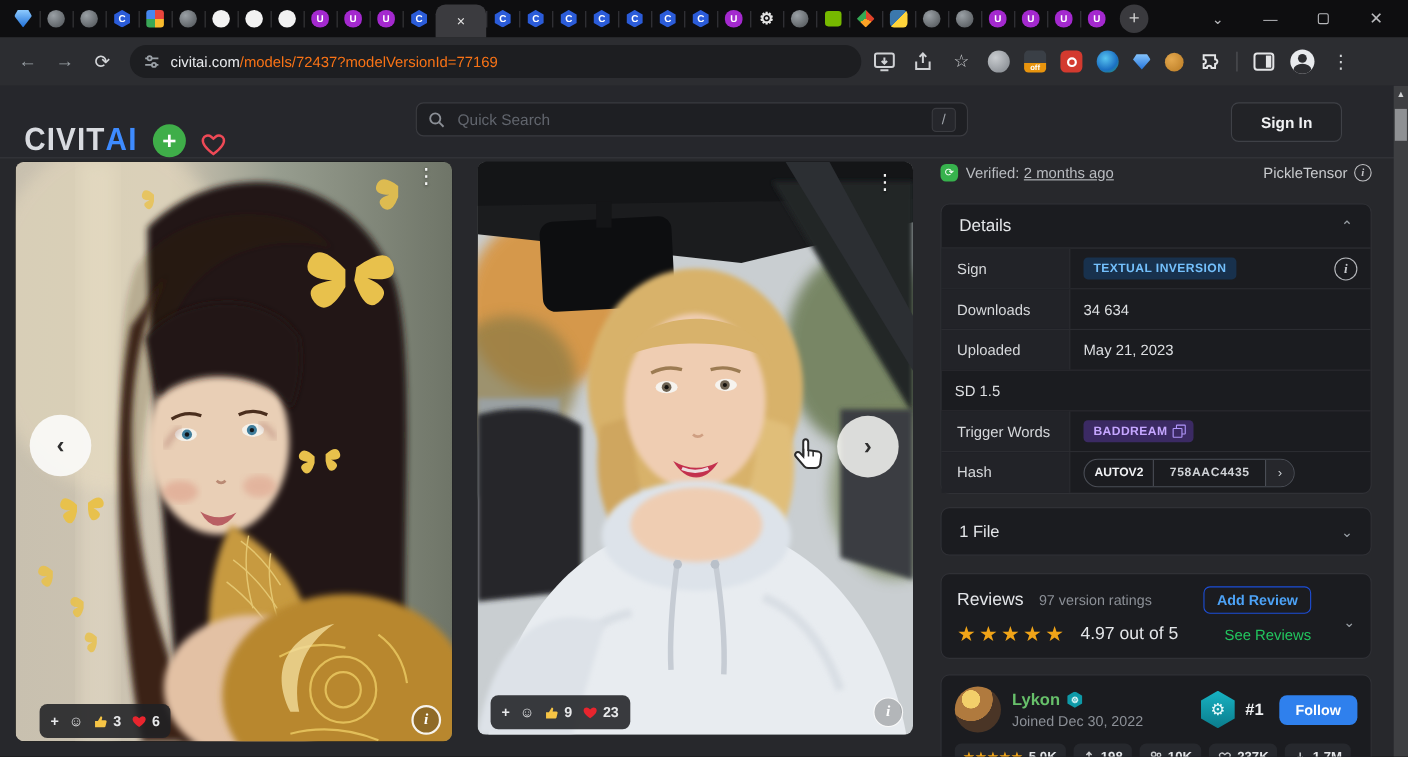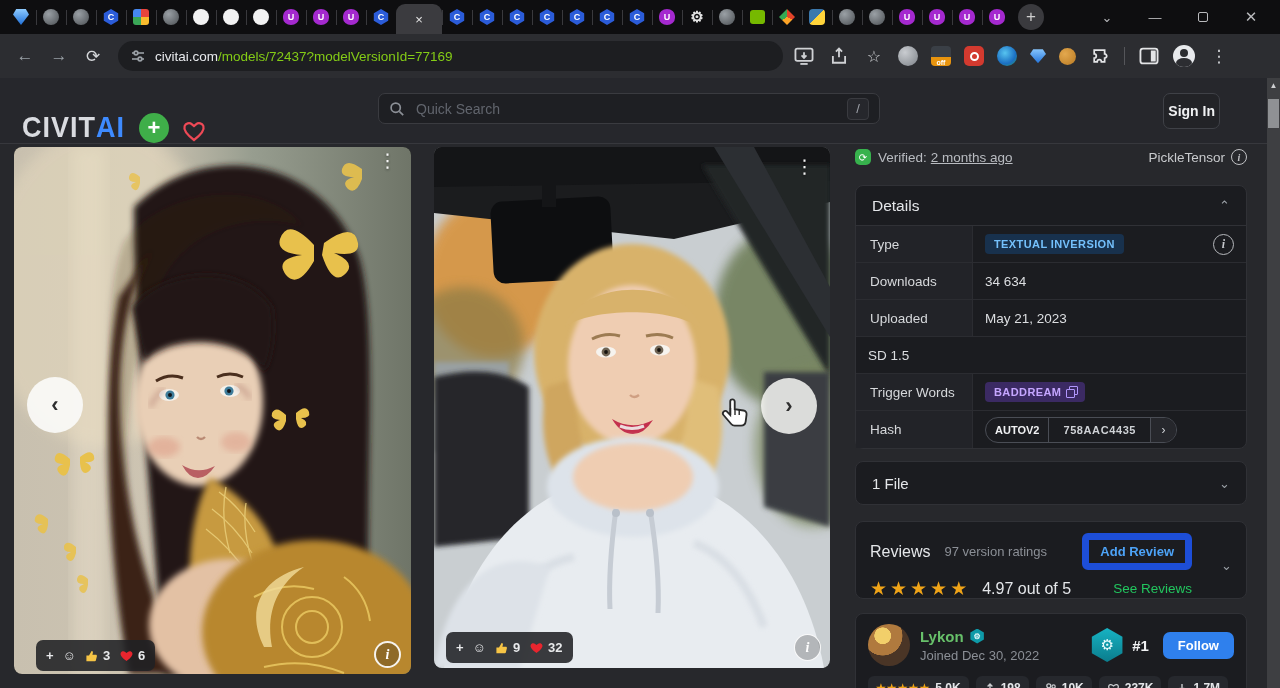--- a/index.html
+++ b/index.html
@@ -35,21 +35,21 @@
   .win-max{width:10px;height:10px;border:1.5px solid #b9babd;border-radius:2px;}
 
   .toolbar{position:absolute;top:34px;left:0;width:1280px;height:44px;background:#2c2d31;
     display:flex;align-items:center;padding:0 10px;}
   .nav-ico{width:30px;height:30px;display:flex;align-items:center;justify-content:center;
     font-size:17px;color:#9aa0a6;margin-right:4px;}
   .nav-ico.bright{color:#d5d7da;}
   .urlbar{width:665px;height:30px;background:#1d1e21;border-radius:15px;display:flex;align-items:center;
     padding:0 12px;margin-left:6px;}
   .urlbar .host{color:#e8eaed;font-size:13.5px;}
-  .urlbar .path{color:#84cc16;font-size:13.5px;}
+  .urlbar .path{color:#f97316;font-size:13.5px;}
   .tb-right{display:flex;align-items:center;margin-left:10px;gap:13px;}
   .tb-ico{color:#cfd1d4;font-size:16px;display:flex;align-items:center;justify-content:center;width:22px;height:22px;}
   .ext-ico{width:20px;height:20px;border-radius:4px;display:flex;align-items:center;justify-content:center;font-size:10px;}
   .divider-v{width:1px;height:18px;background:#55565a;}
   .avatar-chrome{width:22px;height:22px;border-radius:50%;background:#e8eaed;position:relative;overflow:hidden;}
   .avatar-chrome::before{content:"";position:absolute;left:7px;top:4px;width:8px;height:8px;border-radius:50%;background:#2c2d31;}
   .avatar-chrome::after{content:"";position:absolute;left:3px;top:13px;width:16px;height:10px;border-radius:50%;background:#2c2d31;}
 
   
   .site-header{position:absolute;top:78px;left:0;width:1280px;height:66px;background:#26272c;
@@ -60,21 +60,21 @@
   .hdr-plus{width:30px;height:30px;border-radius:50%;background:#3fae49;color:#fff;font-size:22px;font-weight:700;
     display:flex;align-items:center;justify-content:center;margin-left:14px;line-height:0;}
   .hdr-heart{margin-left:12px;display:flex;align-items:center;}
   .searchbox{position:absolute;left:378px;top:15px;width:502px;height:31px;background:#1e1f23;
     border:1px solid #3a3b40;border-radius:7px;display:flex;align-items:center;padding:0 10px;}
   .searchbox input{flex:1;background:transparent;border:none;outline:none;color:#c6c8cc;font-size:14px;
     font-family:"Liberation Sans",sans-serif;}
   .searchbox input::placeholder{color:#61656d;}
   .kbd{min-width:22px;height:22px;background:#26272c;border:1px solid #3a3b40;border-radius:4px;color:#9ea2a9;
     font-size:13px;display:flex;align-items:center;justify-content:center;padding:0 5px;}
-  .signin{position:absolute;right:60px;top:15px;height:36px;padding:0 4px;background:#222327;border:1px solid #3f4147;
+  .signin{position:absolute;right:60px;top:15px;height:36px;padding:0 26px;background:#222327;border:1px solid #3f4147;
     border-radius:7px;color:#f0f1f3;font-size:14px;font-weight:700;display:flex;align-items:center;}
 
   
   .img-card{position:absolute;border-radius:8px;overflow:hidden;background:#000;}
   .img-card svg.art{position:absolute;inset:0;}
   .card-dots{position:absolute;color:#fff;font-size:19px;line-height:1;text-shadow:0 1px 3px rgba(0,0,0,.6);opacity:.95;}
   .reaction-bar{position:absolute;height:31px;background:rgba(32,33,36,.88);border-radius:7px;
     display:flex;align-items:center;gap:9px;padding:0 10px;}
   .rx{display:flex;align-items:center;gap:4px;color:#e8e9eb;font-size:13px;font-weight:700;}
   .info-btn{position:absolute;width:27px;height:27px;border-radius:50%;border:2px solid rgba(255,255,255,.92);
@@ -122,21 +122,21 @@
     display:flex;align-items:center;justify-content:center;font:italic 700 12px "Liberation Serif",serif;}
 
   .file-card{position:absolute;top:314px;left:0;width:392px;height:44px;display:flex;align-items:center;
     justify-content:space-between;padding:0 16px;}
   .file-card .t{font-size:15px;color:#e4e6e9;}
 
   .reviews-card{position:absolute;top:374px;left:0;width:392px;height:78px;padding:11px 14px;}
   .rev-line1{display:flex;align-items:center;}
   .rev-title{font-size:16px;color:#e4e6e9;}
   .rev-count{font-size:13px;color:#8b8f96;margin-left:14px;}
-  .addrev-btn{margin-left:auto;margin-right:40px;border:7px solid #1d4ed8;color:#4da3f7;font-size:13px;font-weight:700;
+  .addrev-btn{margin-left:auto;margin-right:40px;border:1px solid #1d4ed8;color:#4da3f7;font-size:13px;font-weight:700;
     padding:4px 11px;border-radius:6px;}
   .rev-line2{display:flex;align-items:center;margin-top:7px;}
   .stars{color:#f0a418;font-size:19px;letter-spacing:3px;}
   .rating-txt{font-size:16px;color:#e4e6e9;margin-left:12px;}
   .seerev{margin-left:auto;margin-right:40px;color:#22c55e;font-size:13.5px;}
   .rev-chev{position:absolute;right:14px;top:36px;}
 
   .creator-card{position:absolute;top:466px;left:0;width:392px;height:96px;padding:10px 12px;}
   .cr-line1{display:flex;align-items:center;}
   .cr-avatar{width:42px;height:42px;border-radius:50%;flex:none;
@@ -506,21 +506,21 @@
       <span class="rx">
         <svg width="14" height="14" viewBox="0 0 14 14">
             <path d="M4 6.5l2.6-4.4c.9 0 1.5.7 1.3 1.6L7.4 5.8h3.4c.8 0 1.3.7 1.1 1.4l-1 4c-.1.6-.7 1-1.3 1H4zM1.4 6.5h2.6v5.7H1.4z" fill="#f6c445"></path>
           </svg>
         <span>9</span>
       </span>
       <span class="rx">
         <svg width="15" height="13" viewBox="0 0 15 13">
             <path d="M7.5 12C2.8 8.6 1 6 1.7 3.9 2.3 2.2 4.6 1.6 6.2 2.9l1.3 1 1.3-1c1.6-1.3 3.9-.7 4.5 1 .7 2.1-1.1 4.7-5.8 8.1z" fill="#e8252e"></path>
           </svg>
-        <span>32</span>
+        <span>23</span>
       </span>
     </div>
     <div class="info-btn" style="left:360px;top:487px;border-width:1.6px;">i</div>
   </div>
 
   <svg class="cursor-hand" width="34" height="38" viewBox="0 0 24 27">
     <path d="M10.2 2.4c-.9 0-1.6.7-1.6 1.7v9.4l-2.1-2.3c-.7-.8-1.9-.8-2.6-.1-.6.7-.7 1.7-.1 2.4l5.5 6.4c.6.7 1.5 1.1 2.4 1.1h4.6c1.7 0 3.1-1.3 3.3-3l.6-4.8c.2-1.4-.8-2.7-2.2-2.9l-6.2-.9V4.1c0-1-.7-1.7-1.6-1.7z" fill="#ffffff" stroke="#2b2b2b" stroke-width="1.3"></path>
     <path d="M8.8 8.5v5 M12 9.5v4 M15 10v3.5" stroke="#2b2b2b" stroke-width="1" fill="none"></path>
   </svg>
 
@@ -535,21 +535,21 @@
         <span class="i-circle">i</span>
       </span>
     </div>
 
     <div class="panel details-card">
       <div class="details-head">
         <span class="t">Details</span>
         <span class="chev">⌃</span>
       </div>
       <div class="drow">
-        <div class="dlabel">Type</div>
+        <div class="dlabel">Sign</div>
         <div class="dval">
           <span class="badge-type">TEXTUAL INVERSION</span>
           <span class="dval-right i-circle-lg">i</span>
         </div>
       </div>
       <div class="drow">
         <div class="dlabel">Downloads</div>
         <div class="dval">
             <span>34 634</span>
           </div>

